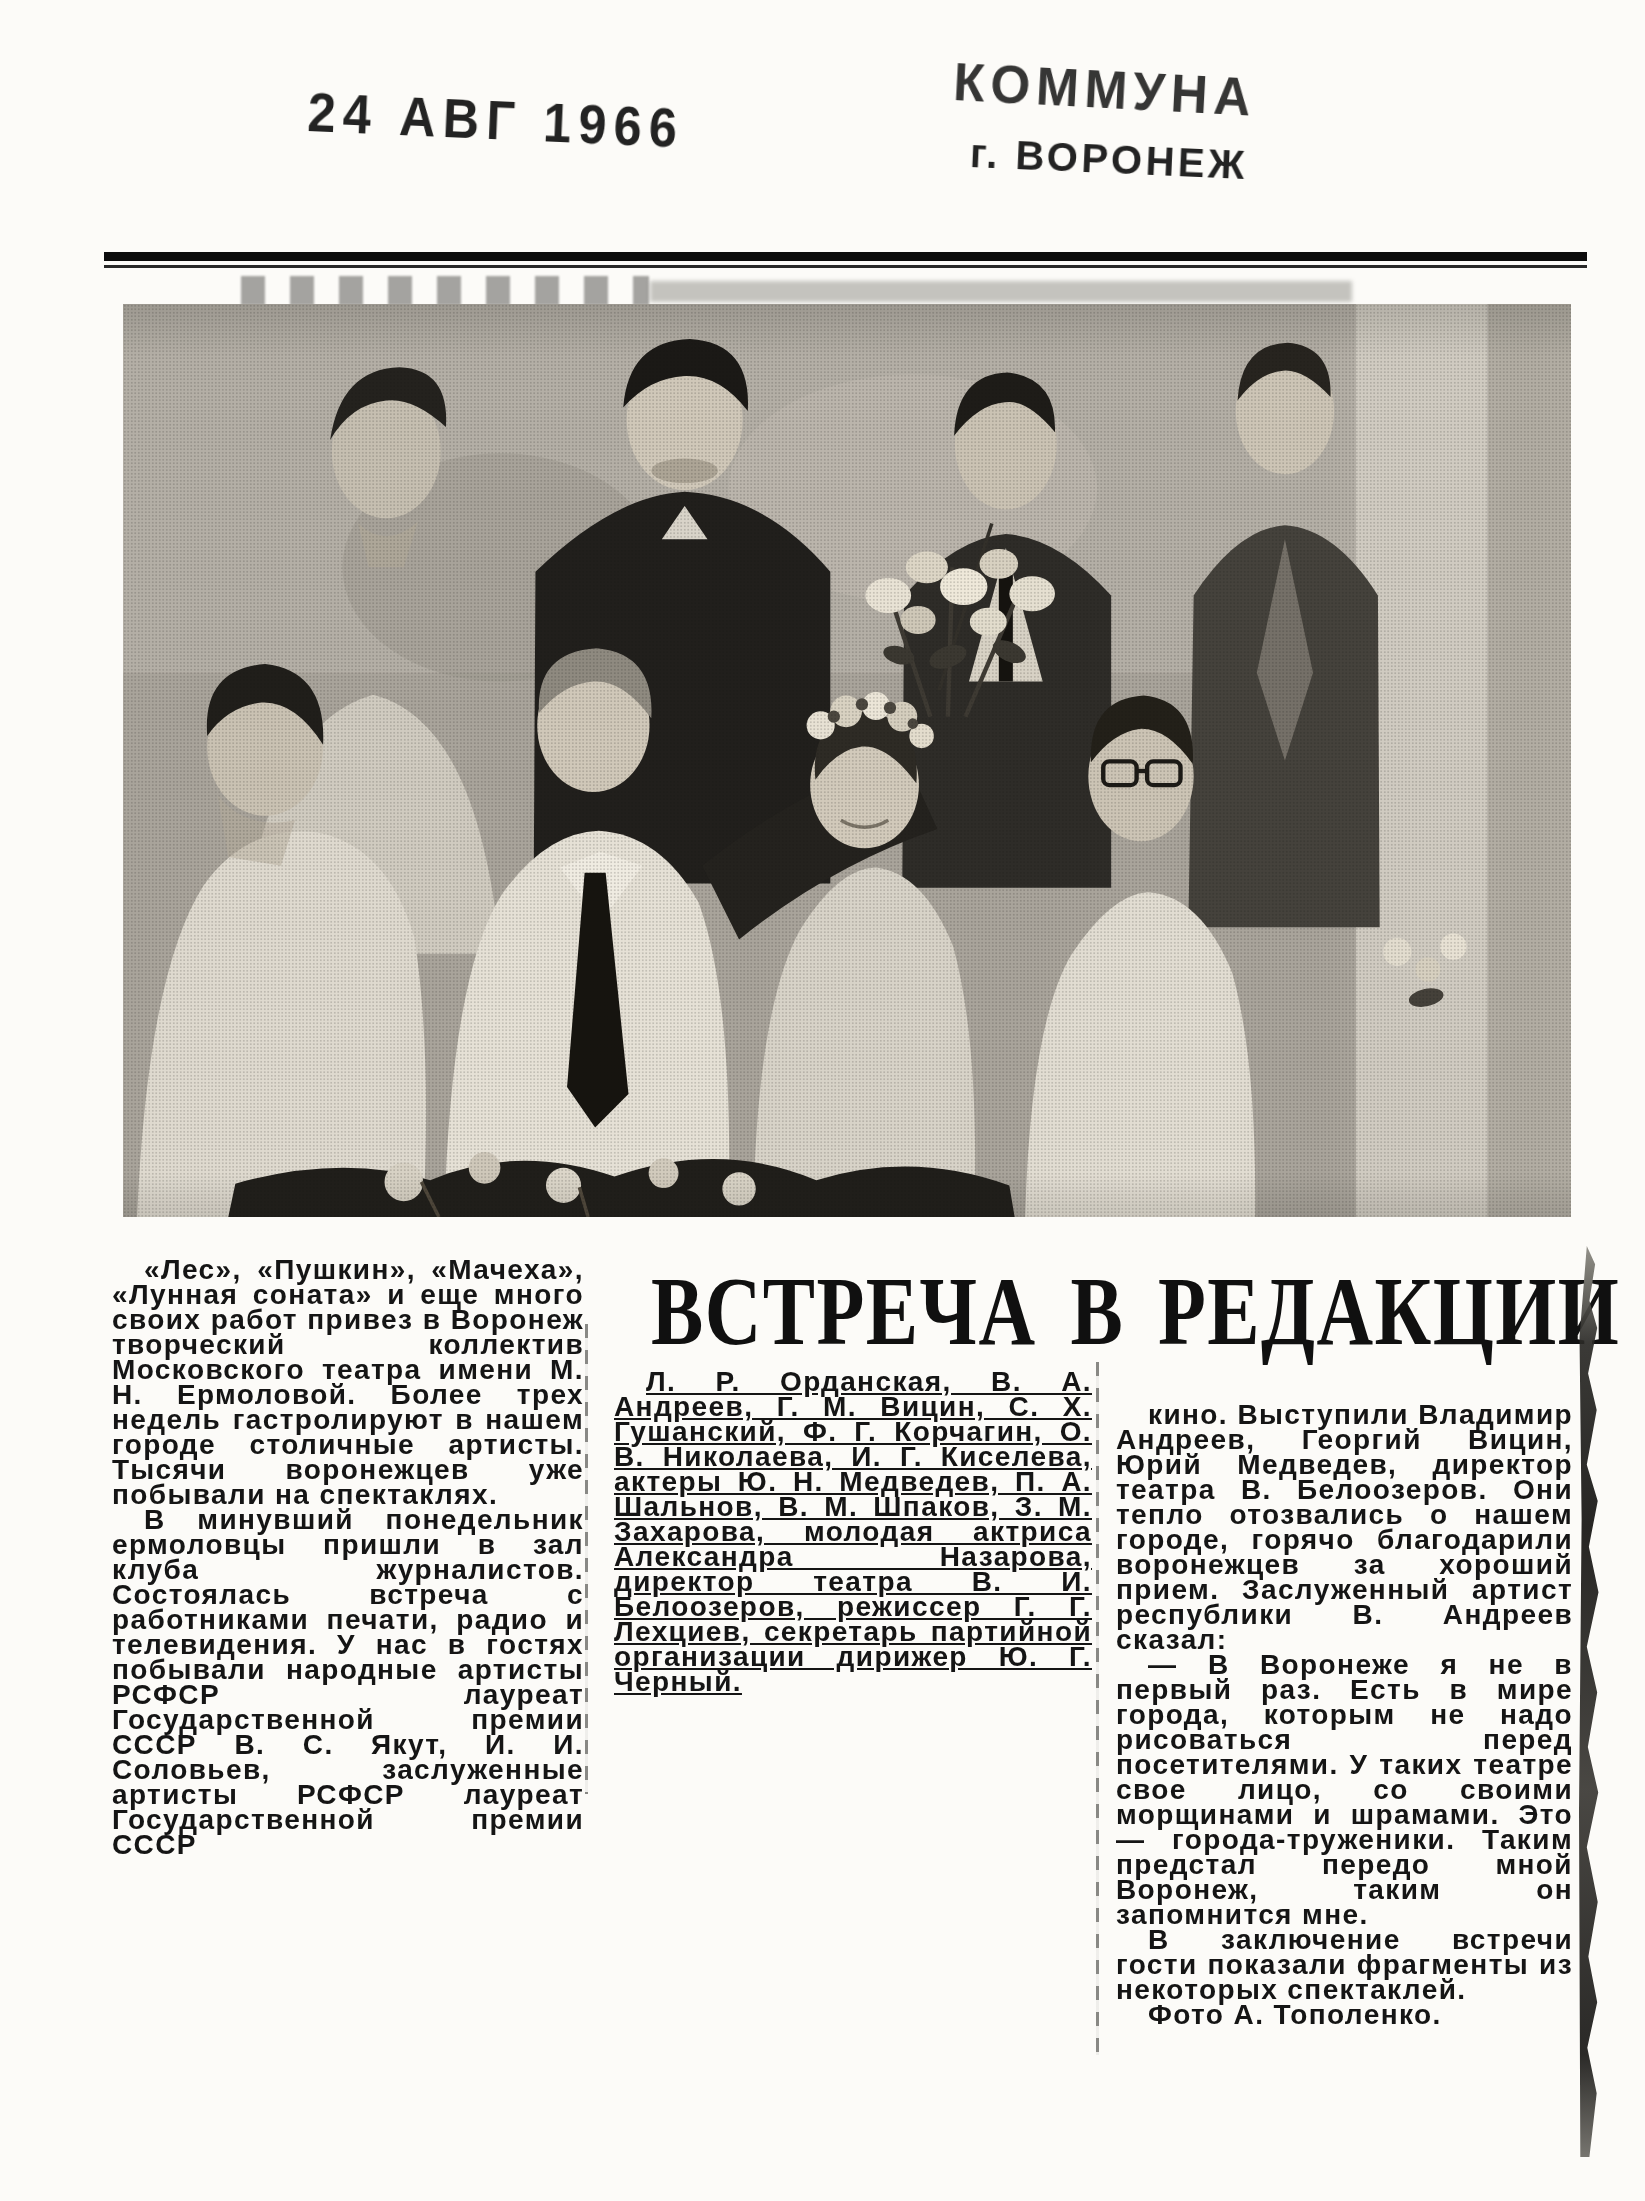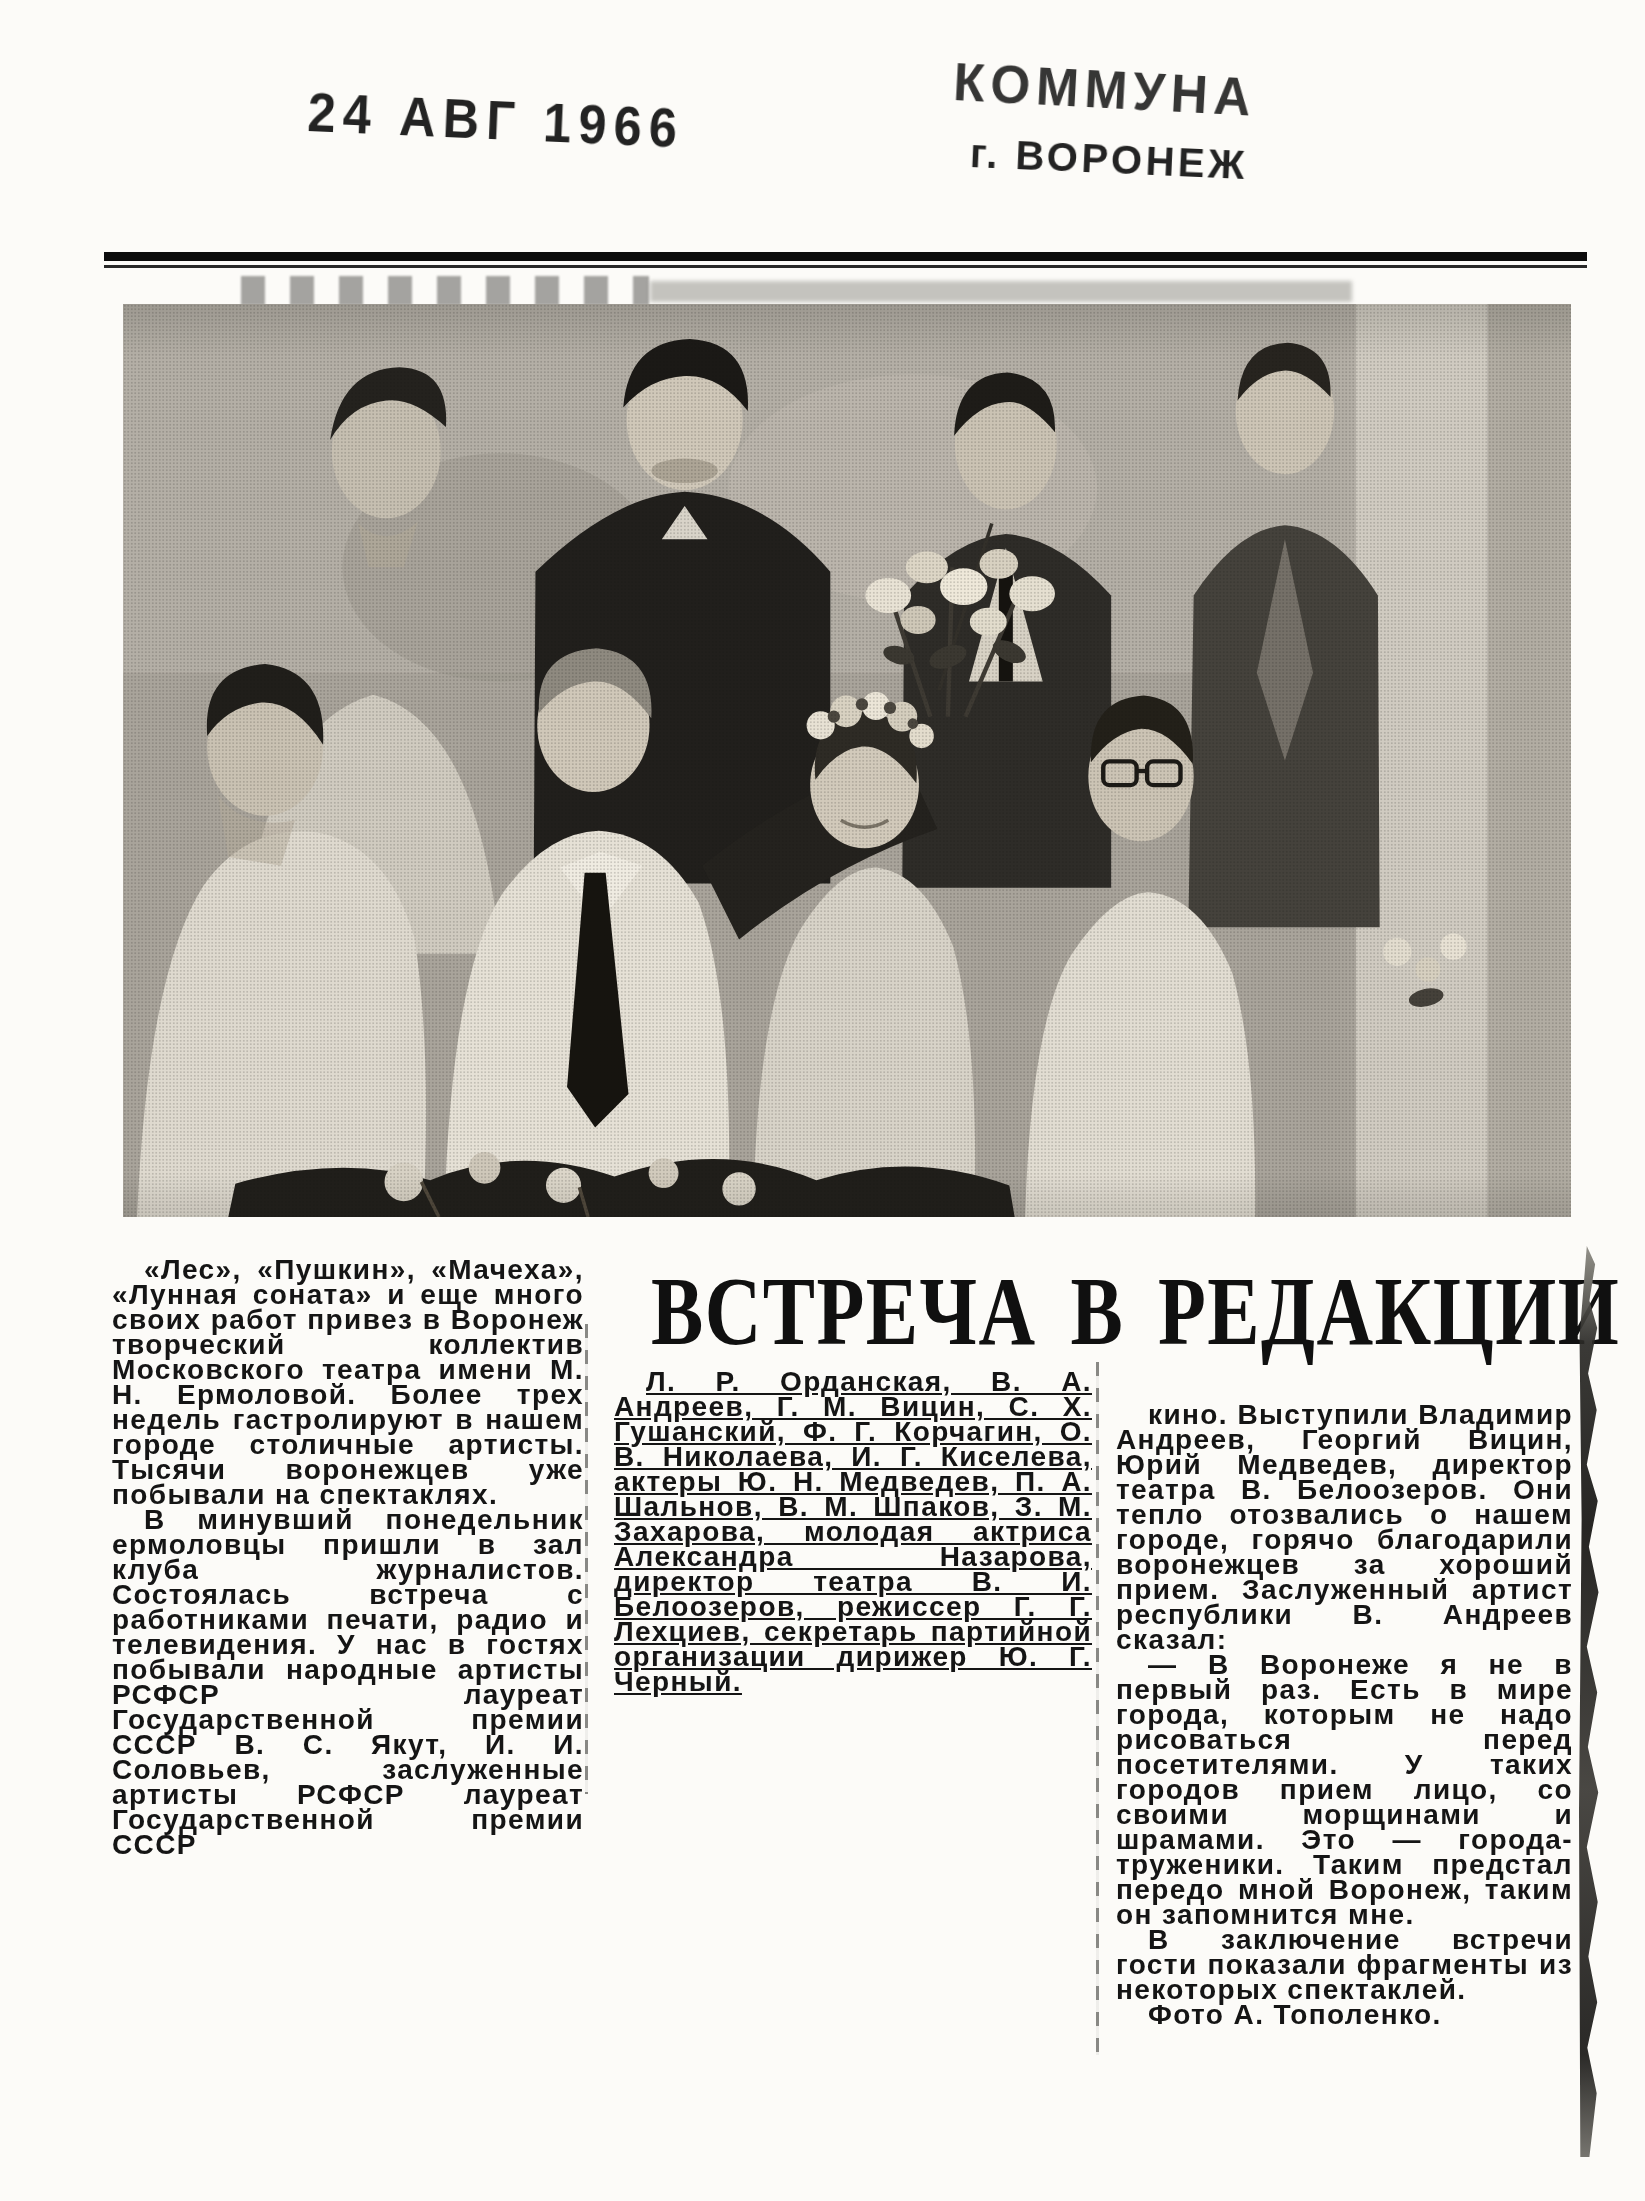--- a/index.html
+++ b/index.html
@@ -231,21 +231,21 @@
     <p>«Лес», «Пушкин», «Мачеха», «Лунная соната» и еще много своих работ привез в Воронеж творческий коллектив Московского театра имени М. Н. Ермоловой. Более трех недель гастролируют в нашем городе столичные артисты. Тысячи воронежцев уже побывали на спектаклях.</p>
     <p>В минувший понедельник ермоловцы пришли в зал клуба журналистов. Состоялась встреча с работниками печати, радио и телевидения. У нас в гостях побывали народные артисты РСФСР лауреат Государственной премии СССР В. С. Якут, И. И. Соловьев, заслуженные артисты РСФСР лауреат Государственной премии СССР</p>
   </div>
 
   <div class="col col-mid">
     <p>Л. Р. Орданская, В. А. Андреев, Г. М. Вицин, С. Х. Гушанский, Ф. Г. Корчагин, О. В. Николаева, И. Г. Киселева, актеры Ю. Н. Медведев, П. А. Шальнов, В. М. Шпаков, З. М. Захарова, молодая актриса Александра Назарова, директор театра В. И. Белоозеров, режиссер Г. Г. Лехциев, секретарь партийной организации дирижер Ю. Г. Черный.</p>
   </div>
 
   <div class="col col-right">
     <p>кино. Выступили Владимир Андреев, Георгий Вицин, Юрий Медведев, директор театра В. Белоозеров. Они тепло отозвались о нашем городе, горячо благодарили воронежцев за хороший прием. Заслуженный артист республики В. Андреев сказал:</p>
-    <p>— В Воронеже я не в первый раз. Есть в мире города, которым не надо рисоваться перед посетителями. У таких городов прием лицо, со своими морщинами и шрамами. Это — города-труженики. Таким предстал передо мной Воронеж, таким он запомнится мне.</p>
+    <p>— В Воронеже я не в первый раз. Есть в мире города, которым не надо рисоваться перед посетителями. У таких театре свое лицо, со своими морщинами и шрамами. Это — города-труженики. Таким предстал передо мной Воронеж, таким он запомнится мне.</p>
     <p>В заключение встречи гости показали фрагменты из некоторых спектаклей.</p>
     <p class="credit">Фото А. Тополенко.</p>
   </div>
 
   <div class="divider divider-1"></div>
   <div class="divider divider-2"></div>
   <div class="torn-edge"></div>
 
 </div>
 

